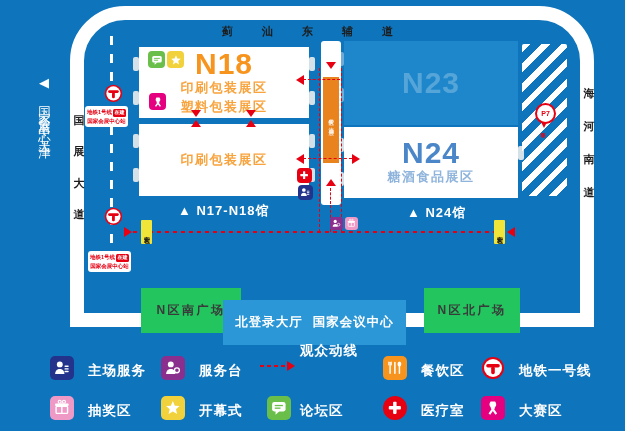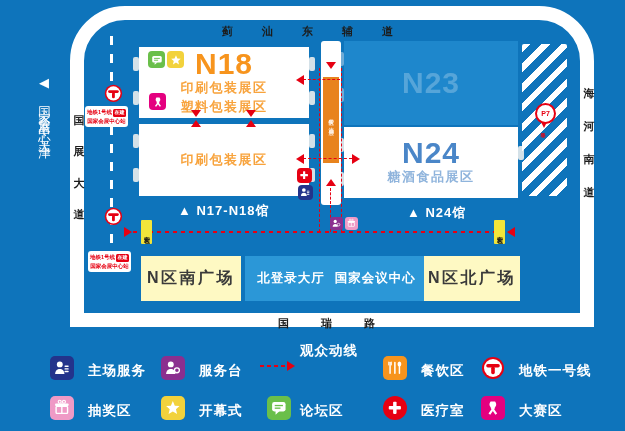--- a/index.html
+++ b/index.html
@@ -56,21 +56,21 @@
   .hatch{position:absolute;left:522px;top:44px;width:45px;height:152px;border-radius:2px;
          background:repeating-linear-gradient(135deg,#fff 0 6px,transparent 6px 14px);}
   .pin{position:absolute;left:535px;top:103px;width:17px;height:17px;border-radius:50%;background:#fff;
        border:2px solid #e60012;color:#e60012;font-size:7px;font-weight:bold;display:flex;align-items:center;justify-content:center;box-sizing:content-box;}
   .pin-tail{position:absolute;left:541px;top:122px;border-left:3px solid transparent;border-right:3px solid transparent;border-top:6px solid #e60012;}
   .pin-sub{position:absolute;left:540px;top:128px;writing-mode:vertical-rl;text-orientation:upright;color:#e60012;font-size:5px;}
 
   
   .gate{position:absolute;color:#fff;font-size:13px;font-weight:bold;letter-spacing:1px;}
   .plaza{position:absolute;top:256px;height:45px;display:flex;align-items:center;justify-content:center;}
-  .plaza-white{background:#fef9c3;color:#3a3a3a;font-size:16px;font-weight:bold;letter-spacing:2.5px;}
+  .plaza-white{background:#22c55e;color:#3a3a3a;font-size:12px;font-weight:bold;letter-spacing:2.5px;margin-top:32px;}
   .plaza-blue{background:#2b97d7;color:#fff;font-size:12.5px;font-weight:bold;letter-spacing:1px;gap:10px;}
 
   
   .icon{position:absolute;border-radius:5px;display:flex;align-items:center;justify-content:center;}
   .icon svg{width:82%;height:82%;}
   .round{border-radius:50%;}
   .bg-host{background:#23338b;}  .bg-desk{background:#8b2f8f;}  .bg-dining{background:#f7941d;}
   .bg-lottery{background:#ef9ac6;} .bg-opening{background:#f2d23c;} .bg-forum{background:#6abf4a;}
   .bg-medical{background:#e60012;} .bg-comp{background:#e4007f;}
 
@@ -276,21 +276,21 @@
   <div class="pin-tail"></div>
   <div class="pin-sub">停车场</div>
 
   <div class="route-main"></div>
   <div class="tri tri-right" style="left:124px;top:227px;"></div>
   <div class="sec-tag" style="left:141px;top:220px;">安检</div>
   <div class="sec-tag" style="left:494px;top:220px;">安检</div>
   <div class="tri tri-left" style="left:507px;top:227px;"></div>
 
   <div class="plaza plaza-white" style="left:141px;width:100px;">N区南广场</div>
-  <div class="plaza plaza-blue" style="left:245px;width:183px;">
+  <div class="plaza plaza-blue" style="left:223px;width:183px;margin-top:44px;">
     <span>北登录大厅</span>
     <span>国家会议中心</span>
   </div>
   <div class="plaza plaza-white" style="left:424px;width:96px;">N区北广场</div>
 
   <div class="icon lg-icon bg-host" style="left:50px;top:356px;">
       <svg viewBox="0 0 24 24">
         <use href="#sym-person-lines"></use>
       </svg>
     </div>

